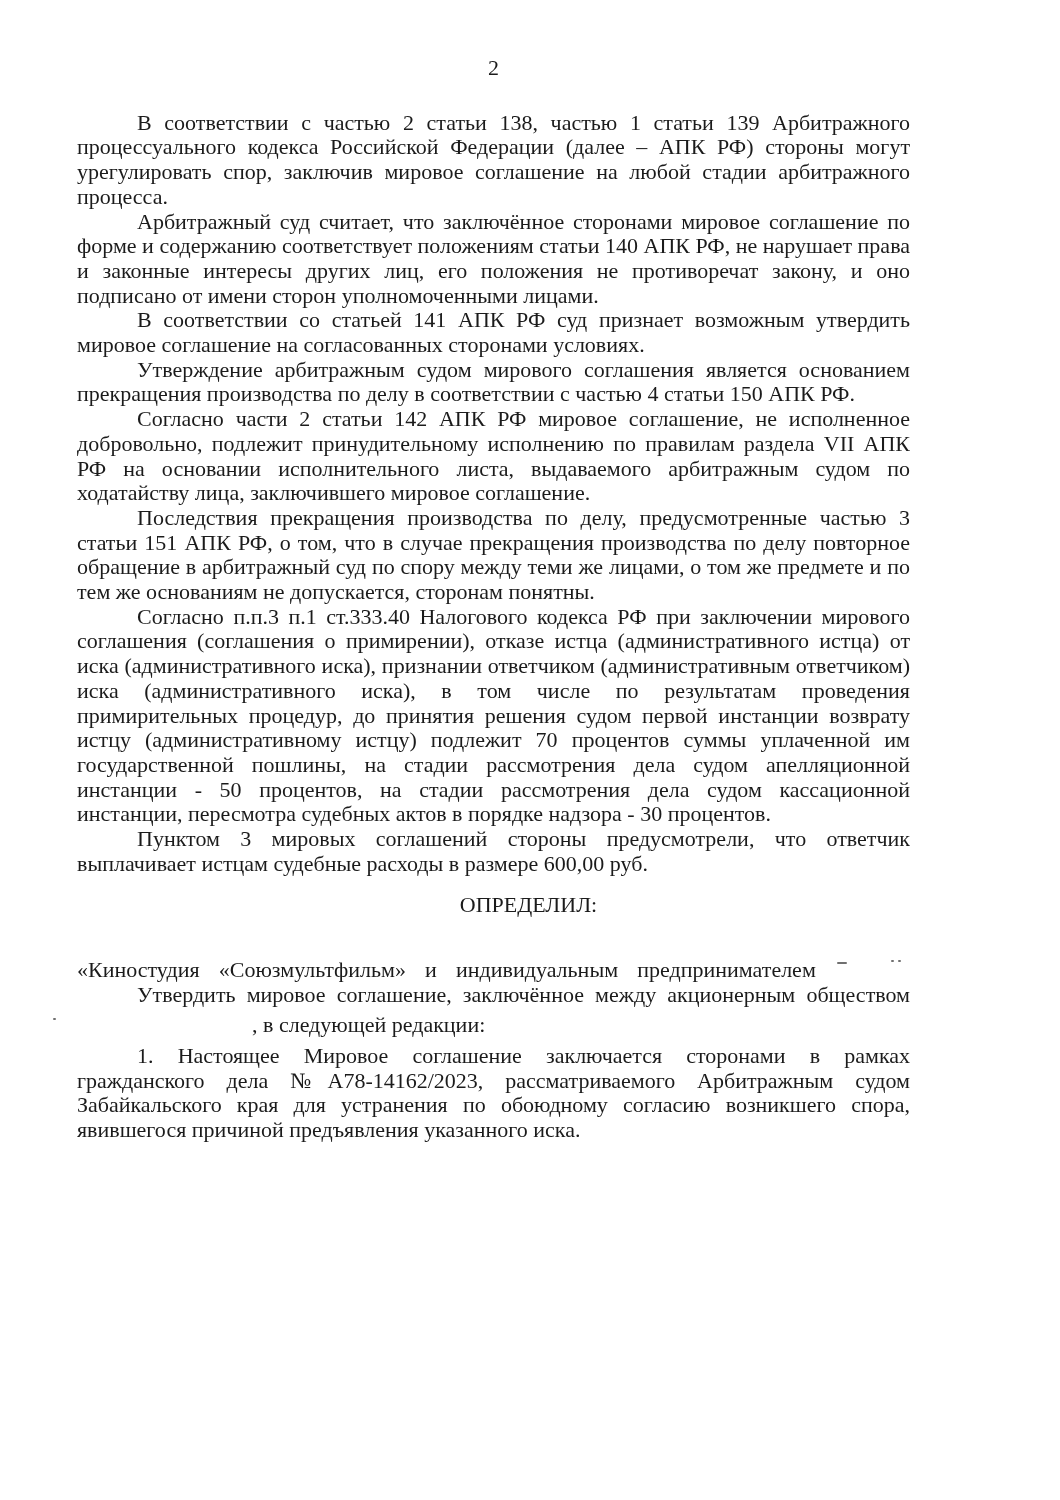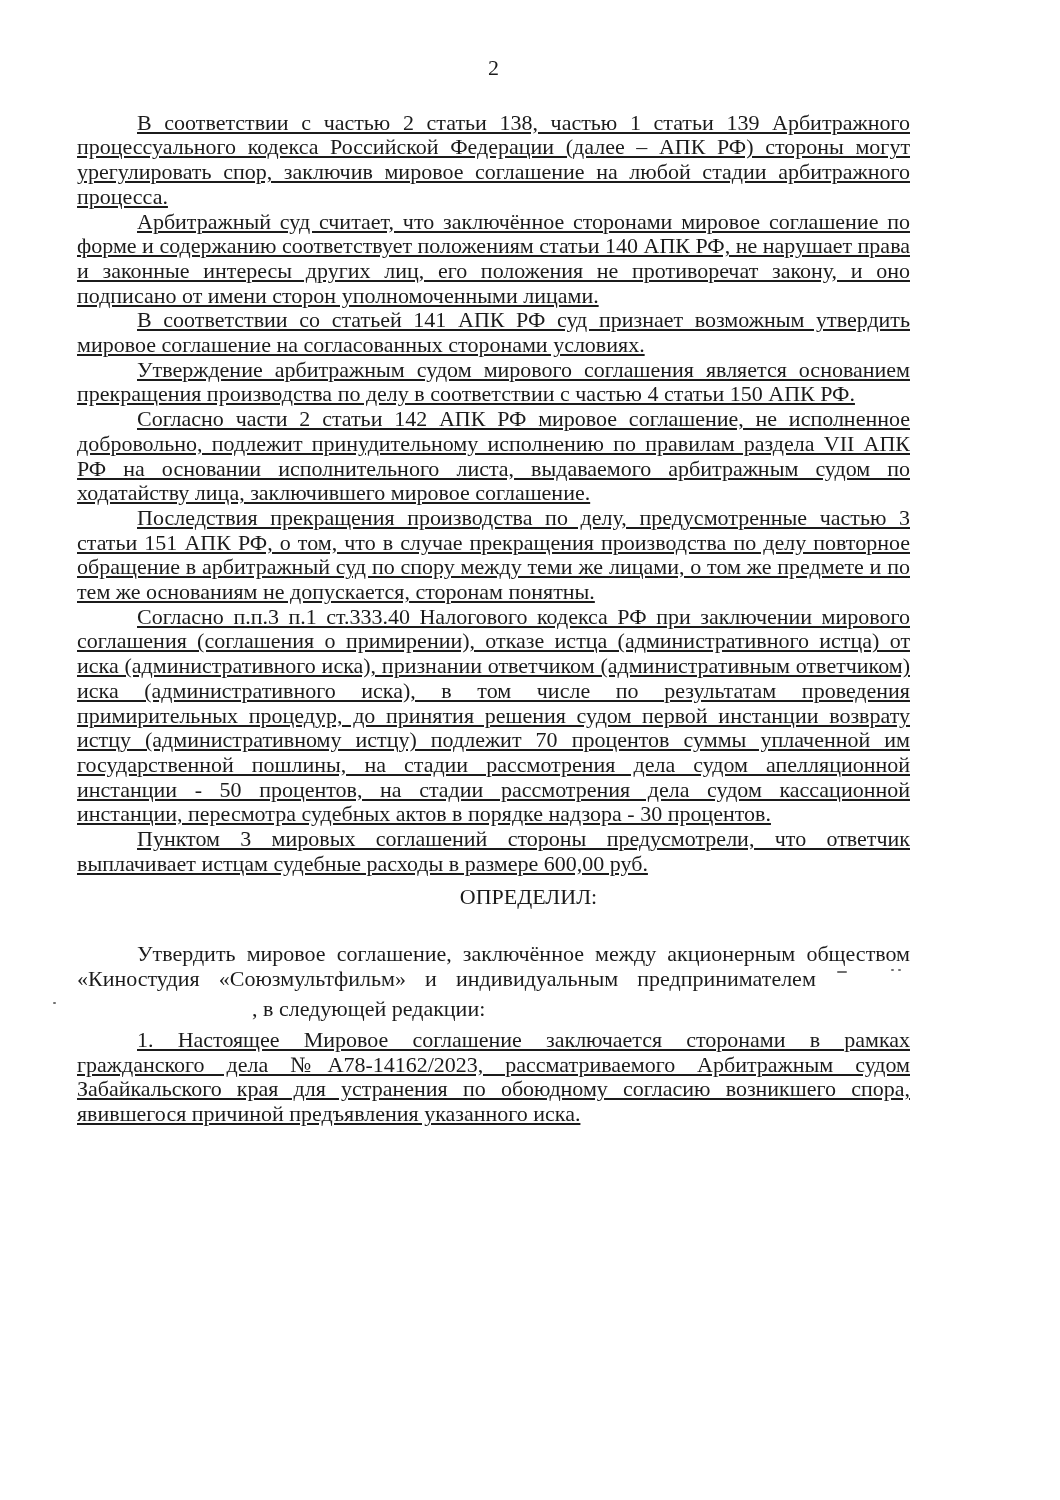--- a/index.html
+++ b/index.html
@@ -22,24 +22,23 @@
   }
   .page-number {
     text-align: center;
     margin: 0 0 30px 0;
   }
   .para {
     margin: 0;
     text-indent: 60px;
     text-align: justify;
     text-align-last: left;
-    text-decoration: underline;
   }
   .ruling-heading {
-    margin: 8px;
+    margin: 16px;
     text-indent: 0;
     text-align: center;
     padding-left: 70px;
   }
   .gap-line {
     height: 24.7px;
   }
   .op-line {
     margin: 0;
     text-align: justify;
@@ -96,23 +95,23 @@
 
     <p class="para">Пунктом 3 мировых соглашений стороны предусмотрели, что ответчик выплачивает истцам судебные расходы в размере 600,00 руб.</p>
 
 
 
     <p class="ruling-heading">ОПРЕДЕЛИЛ:</p>
 
     <div class="gap-line"></div>
 
     <div>
+      <p class="op-line"><span>«Киностудия «Союзмультфильм» и индивидуальным предпринимателем</span> <span class="redacted-space"><span class="remnant dash" style="left:2px;  top:3px;"></span><span class="remnant speck" style="left:56px; top:1px;"></span><span class="remnant speck" style="left:63px; top:1px;"></span></span></p>
+
       <p class="op-line op-line-1">Утвердить мировое соглашение, заключённое между акционерным обществом</p>
-
-      <p class="op-line"><span>«Киностудия «Союзмультфильм» и индивидуальным предпринимателем</span> <span class="redacted-space"><span class="remnant dash" style="left:2px;  top:3px;"></span><span class="remnant speck" style="left:56px; top:1px;"></span><span class="remnant speck" style="left:63px; top:1px;"></span></span></p>
 
       <p class="op-line-3"><span class="remnant speck" style="left:-30px;  top:5px;"></span><span>, в следующей редакции:</span></p>
     </div>
 
     <p class="para">1. Настоящее Мировое соглашение заключается сторонами в рамках гражданского дела №А78-14162/2023, рассматриваемого Арбитражным судом Забайкальского края для устранения по обоюдному согласию возникшего спора, явившегося причиной предъявления указанного иска.</p>
 
 
   </div>
 </div>
 

